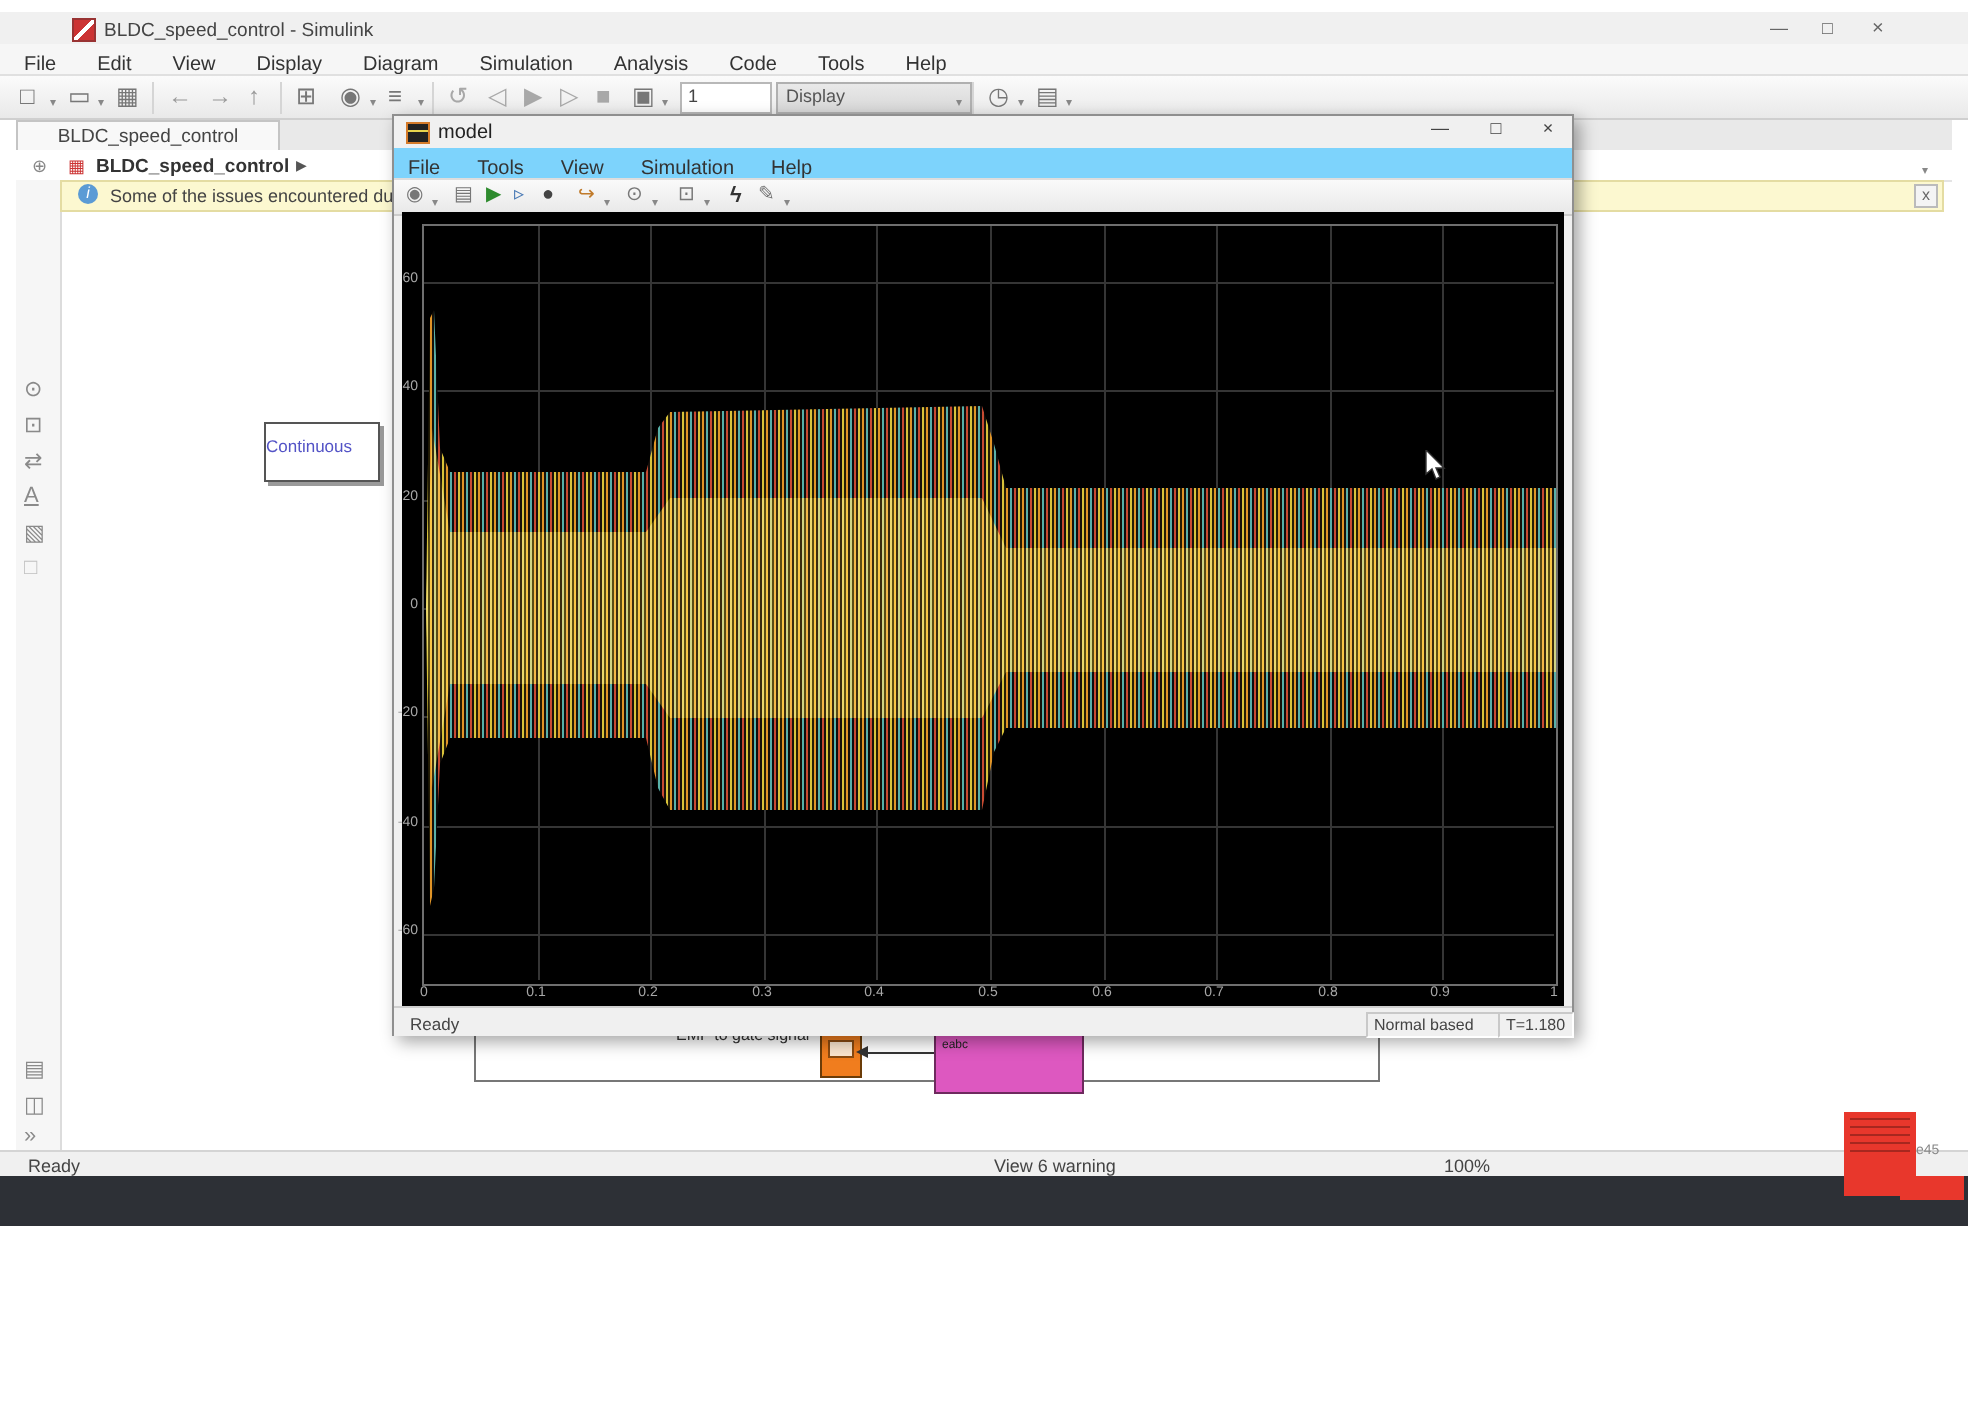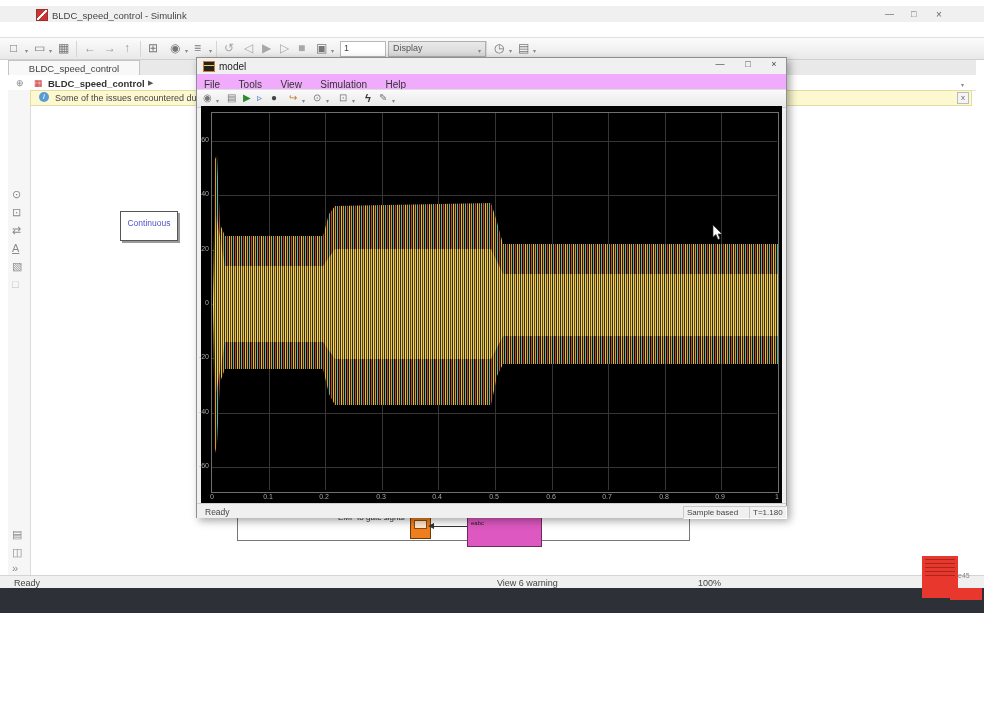--- a/index.html
+++ b/index.html
@@ -29,21 +29,21 @@
   .gh{position:absolute;left:0;height:1px;width:565px;background:#353535}
   .yt-lab{position:absolute;left:-1px;width:13px;text-align:right;font-size:7px;color:#a8a8a8}
   .xt{position:absolute;top:435px;transform:translateX(-50%);font-size:7px;color:#a8a8a8}
   .wf{position:absolute;left:1px;top:1px;width:565px;height:377px}
   .wf-main{background:repeating-linear-gradient(90deg,#d8c23a 0 1px,#241d05 1px 2px,#e09427 2px 3px,#15110a 3px 4px,#58b0a8 4px 5px,#0d0d0d 5px 6px,#c84b32 6px 7px,#17100a 7px 8px);
     clip-path:polygon(0px 190px,2px 45px,4px 41px,7px 110px,12px 122px,110px 122px,116px 100px,122px 92px,278px 89px,284px 108px,290px 130px,565px 130px,565px 250px,290px 250px,284px 262px,278px 291px,122px 291px,116px 280px,110px 255px,12px 255px,7px 268px,4px 330px,2px 339px)}
   .wf-bright{opacity:.8;background:repeating-linear-gradient(90deg,#f0dd78 0 1px,#6b5b18 1px 2px,#ffd34d 2px 3px,#433310 3px 4px);
     clip-path:polygon(0px 190px,3px 100px,12px 152px,110px 152px,122px 135px,278px 135px,290px 160px,565px 160px,565px 222px,290px 222px,278px 245px,122px 245px,110px 228px,12px 228px,3px 280px)}
   .cell{position:absolute;top:2px;height:10px;border:1px solid #c9c9c9;border-right-color:#fff;border-bottom-color:#fff;font-size:8px;color:#444;padding:1px 3px 0 3px;background:#f0f0f0}
   
-  .blk-cont{left:120px;top:211px;width:56px;height:22px;background:#fff;border:1px solid #555;box-shadow:2px 2px 0 #9a9a9a;color:#5353c6;font-size:8.5px;text-align:center;padding-top:6px;z-index:1}
+  .blk-cont{left:132px;top:211px;width:56px;height:22px;background:#fff;border:1px solid #555;box-shadow:2px 2px 0 #9a9a9a;color:#5353c6;font-size:8.5px;text-align:left;padding-top:6px;z-index:1}
   .model-rect{left:237px;top:503px;width:451px;height:36px;border:1px solid #777;z-index:1}
   .blk-orange{left:410px;top:517px;width:19px;height:20px;background:#f07d1e;border:1.5px solid #6b3c08;z-index:2}
   .blk-pink{left:467px;top:511px;width:70px;height:26px;background:#dd58c0;border:1.5px solid #6e2a5e;z-index:2;font-size:6px;color:#222;padding:8px 0 0 3px}
   
   .taskbar{left:0;top:588px;width:984px;height:25px;background:#2d3036;z-index:10}
   .wm{background:#e8372c;z-index:12}
   .wm-line{height:1px;background:rgba(0,0,0,.28);margin:3px 3px 0 3px}
   
   .yt{left:0;top:613px;width:984px;height:100px;background:#fff}
   svg{display:block}
@@ -54,20 +54,32 @@
 <div class="screen">
 
   <div class="abs titlebar">
     <div class="abs" style="left:36px;top:3px;width:10px;height:10px;background:linear-gradient(135deg,#c33 0 45%,#fff 45% 60%,#c33 60%);border:1px solid #933"></div>
     <span class="abs" style="left:52px;top:4px;font-size:9.5px;color:#444">BLDC_speed_control - Simulink</span>
     <span class="abs" style="left:885px;top:3px;font-size:9px;color:#666">—</span>
     <span class="abs" style="left:911px;top:3px;font-size:9px;color:#666">□</span>
     <span class="abs" style="left:936px;top:3px;font-size:10px;color:#666">×</span>
   </div>
 
+  <div class="abs menubar">
+    <span class="menu-item" style="padding-left:12px">File</span>
+    <span class="menu-item">Edit</span>
+    <span class="menu-item">View</span>
+    <span class="menu-item">Display</span>
+    <span class="menu-item">Diagram</span>
+    <span class="menu-item">Simulation</span>
+    <span class="menu-item">Analysis</span>
+    <span class="menu-item">Code</span>
+    <span class="menu-item">Tools</span>
+    <span class="menu-item">Help</span>
+  </div>
 
   <div class="abs toolbar">
     <span class="abs ico" style="left:10px;top:4px">□</span>
       <span class="abs caret" style="left:24px;top:9px">▾</span>
     <span class="abs ico" style="left:34px;top:4px">▭</span>
       <span class="abs caret" style="left:48px;top:9px">▾</span>
     <span class="abs ico" style="left:58px;top:4px">▦</span>
     <div class="vsep" style="left:76px"></div>
     <span class="abs ico" style="left:84px;top:4px;color:#9a9a9a">←</span>
     <span class="abs ico" style="left:104px;top:4px;color:#9a9a9a">→</span>
@@ -139,21 +151,21 @@
   <div class="abs scope">
     <div class="abs" style="left:0;top:0;width:100%;height:16px;background:#f0f0f0">
       <div class="abs" style="left:6px;top:3px;width:10px;height:9px;background:#222;border:1px solid #d57b2a">
           <div style="margin-top:3px;height:1px;background:#e8d44d"></div>
         </div>
       <span class="abs" style="left:22px;top:3px;font-size:10px;color:#222">model</span>
       <span class="scope-btn" style="left:512px">—</span>
       <span class="scope-btn" style="left:540px">□</span>
       <span class="scope-btn" style="left:566px">×</span>
     </div>
-    <div class="abs" style="left:0;top:16px;width:100%;height:15px;background:#f0abfc">
+    <div class="abs" style="left:0;top:16px;width:100%;height:15px;background:#7dd3fc">
       <span class="menu-item" style="padding:2px 7px">File</span>
       <span class="menu-item" style="padding:2px 7px">Tools</span>
       <span class="menu-item" style="padding:2px 7px">View</span>
       <span class="menu-item" style="padding:2px 7px">Simulation</span>
       <span class="menu-item" style="padding:2px 7px">Help</span>
     </div>
     <div class="abs" style="left:0;top:31px;width:100%;height:17px;background:linear-gradient(#fafafa,#e8e8e8);border-top:1px solid #ddd;border-bottom:1px solid #ccc">
       <span class="abs ico" style="left:6px;top:3px;font-size:10px">◉</span>
         <span class="abs caret" style="left:18px;top:7px">▾</span>
       <span class="abs ico" style="left:30px;top:3px;font-size:10px">▤</span>
@@ -206,33 +218,33 @@
     <span class="xt" style="left:240px">0.4</span>
     <span class="xt" style="left:297px">0.5</span>
     <span class="xt" style="left:354px">0.6</span>
     <span class="xt" style="left:410px">0.7</span>
     <span class="xt" style="left:467px">0.8</span>
     <span class="xt" style="left:523px">0.9</span>
     <span class="xt" style="left:580px">1</span>
 
     <div class="abs" style="left:0;top:445px;width:100%;height:14px;background:#f0f0f0;border-top:1px solid #cfcfcf">
       <span class="abs" style="left:8px;top:3px;font-size:8.5px;color:#444">Ready</span>
-      <span class="cell" style="left:486px;width:60px">Sample based</span>
+      <span class="cell" style="left:486px;width:60px">Normal based</span>
       <span class="cell" style="left:552px;width:30px">T=1.180</span>
     </div>
   </div>
 
   <svg class="abs" style="left:712px;top:225px;z-index:8" width="11" height="16">
     <path d="M1 0 L1 12 L4 9.5 L6 14.5 L8 13.5 L6 9 L10 9 Z" fill="#fff" stroke="#333" stroke-width="0.7"></path>
   </svg>
 
   <div class="abs statusbar">
     <span class="abs" style="left:14px;top:2px">Ready</span>
     <span class="abs" style="left:497px;top:2px">View 6 warning</span>
-    <span class="abs" style="left:698px;top:2px">100%</span>
+    <span class="abs" style="left:722px;top:2px">100%</span>
   </div>
 
   <div class="abs wm" style="left:922px;top:556px;width:36px;height:42px">
     <div class="wm-line"></div>
       <div class="wm-line"></div>
       <div class="wm-line"></div>
       <div class="wm-line"></div>
       <div class="wm-line"></div>
   </div>
   <div class="abs wm" style="left:950px;top:588px;width:32px;height:12px"></div>

